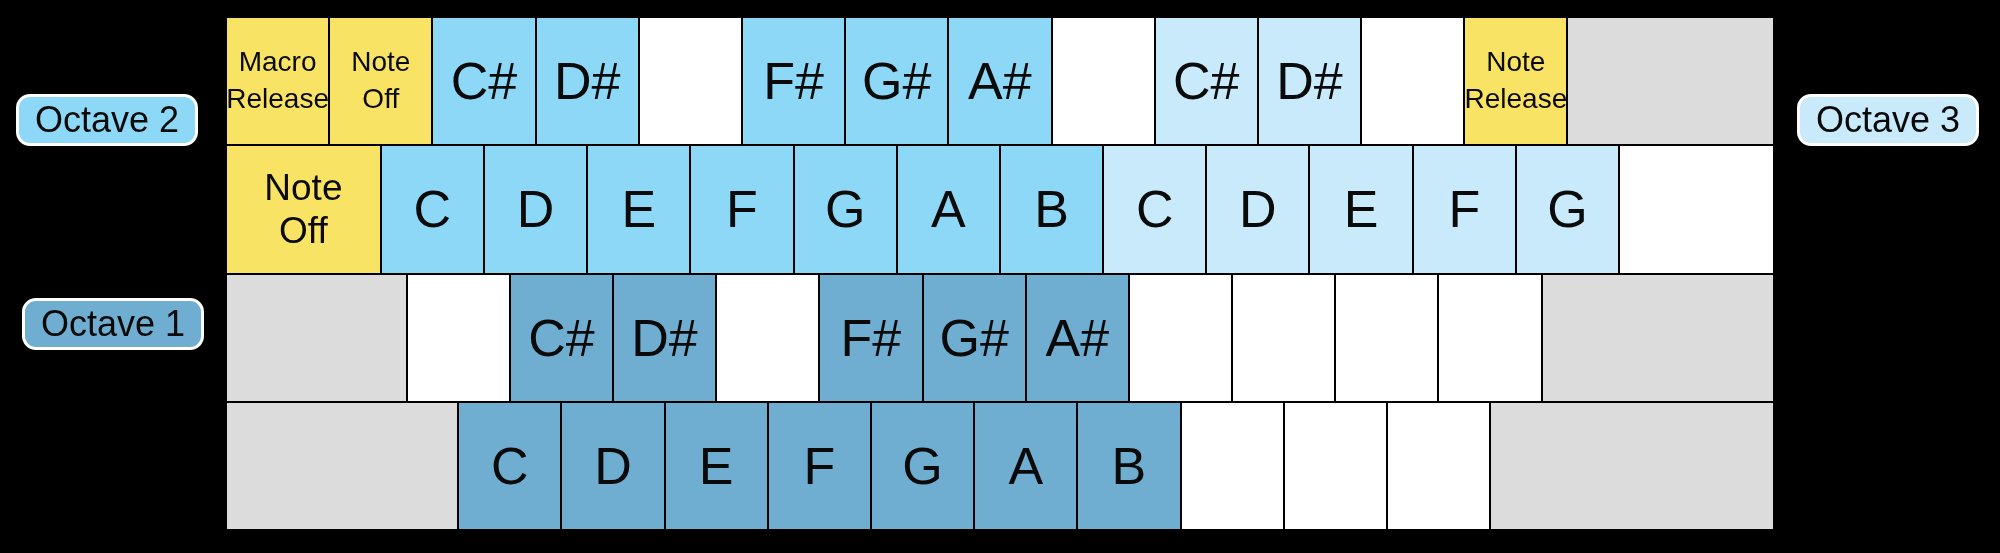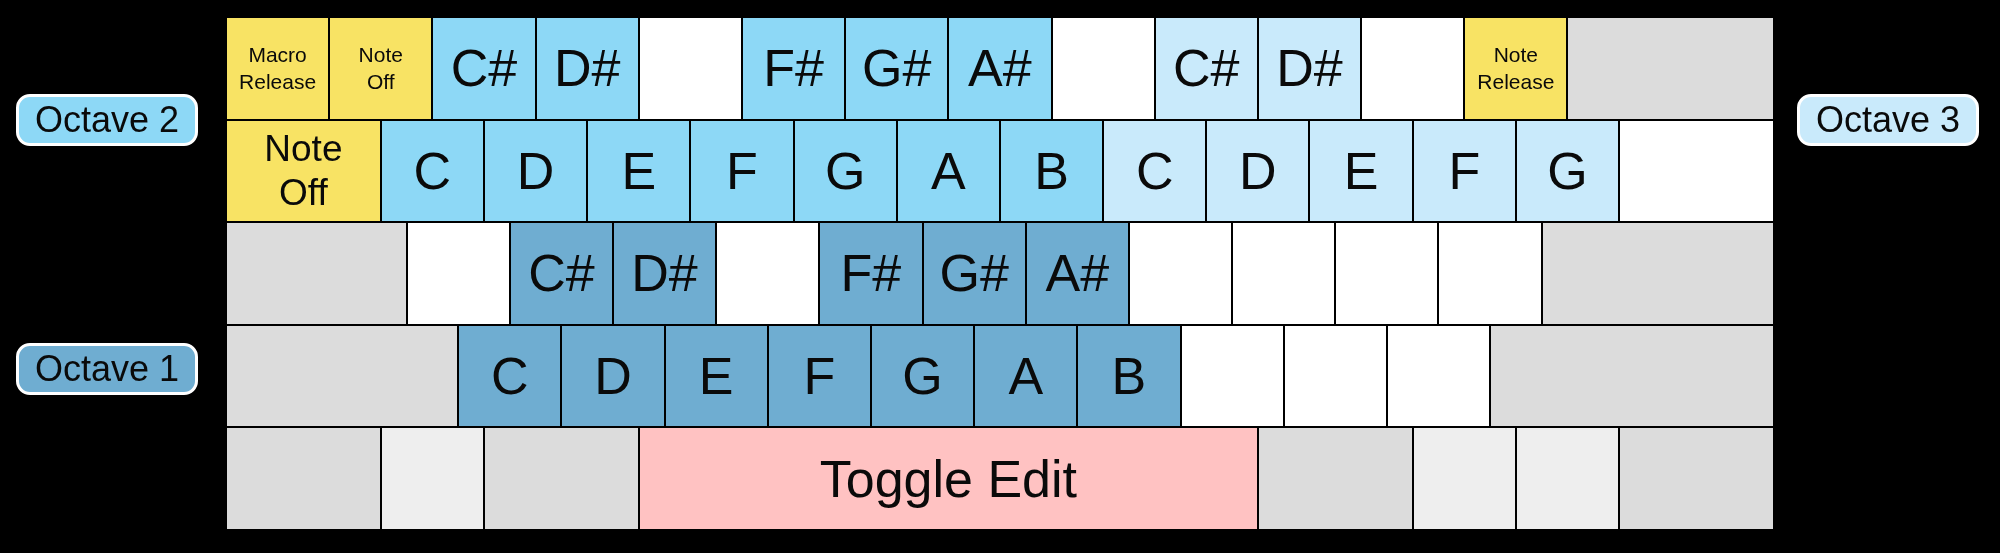--- a/index.html
+++ b/index.html
@@ -42,36 +42,36 @@
   .key.blank      { background: var(--c-blank); }
   .key.gray       { background: var(--c-gray); }
   .key.graylight  { background: var(--c-graylight); }
   .key.command    { background: var(--c-command); }
   .key.octave1    { background: var(--c-oct1); }
   .key.octave2    { background: var(--c-oct2); }
   .key.octave3    { background: var(--c-oct3); }
   .key.space      { background: var(--c-space); }
   .txt-large  { font-size: 52px; line-height: 1.0; }
   .txt-medium { font-size: 37px; line-height: 1.18; }
-  .txt-small  { font-size: 21px; line-height: 1.32; }
+  .txt-small  { font-size: 28px; line-height: 1.32; }
   .octave-label {
     position: absolute;
     width: 182px;
     height: 52px;
     box-sizing: border-box;
     border: 3.5px solid #ffffff;
     border-radius: 14px;
     display: flex;
     align-items: center;
     justify-content: center;
     font-size: 36px;
     color: #0a0a0a;
   }
   #octave2-label { left: 16px;   top: 94px;  }
-  #octave1-label { left: 16px;   top: 298px; margin-top: 45px; }
+  #octave1-label { left: 22px;   top: 298px; }
   #octave3-label { left: 1797px; top: 94px; text-align: center;  }
 </style>
 </head>
 <body style="background: rgb(0, 0, 0);">
 
 <div class="octave-label" id="octave2-label" style="background: rgb(141, 216, 246);">Octave 2</div>
 
 <div class="octave-label" id="octave1-label" style="background: rgb(111, 173, 209);">Octave 1</div>
 
 <div class="octave-label" id="octave3-label" style="background: rgb(201, 234, 251);">Octave 3</div>
@@ -135,23 +135,13 @@
       <div class="key octave1 txt-large" style="flex: 0 0 6.66667%;">E</div>
       <div class="key octave1 txt-large" style="flex: 0 0 6.66667%;">F</div>
       <div class="key octave1 txt-large" style="flex: 0 0 6.66667%;">G</div>
       <div class="key octave1 txt-large" style="flex: 0 0 6.66667%;">A</div>
       <div class="key octave1 txt-large" style="flex: 0 0 6.66667%;">B</div>
       <div class="key blank txt-large" style="flex: 0 0 6.66667%;"></div>
       <div class="key blank txt-large" style="flex: 0 0 6.66667%;"></div>
       <div class="key blank txt-large" style="flex: 0 0 6.66667%;"></div>
       <div class="key gray txt-large" style="flex: 0 0 18.3333%;"></div>
     </div>
-    <div class="kb-row">
-      <div class="key gray txt-large" style="flex: 0 0 10%;"></div>
-      <div class="key graylight txt-large" style="flex: 0 0 6.66667%;"></div>
-      <div class="key gray txt-large" style="flex: 0 0 10%;"></div>
-      <div class="key space txt-large" style="flex: 0 0 40%;">Toggle Edit</div>
-      <div class="key gray txt-large" style="flex: 0 0 10%;"></div>
-      <div class="key graylight txt-large" style="flex: 0 0 6.66667%;"></div>
-      <div class="key graylight txt-large" style="flex: 0 0 6.66667%;"></div>
-      <div class="key gray txt-large" style="flex: 0 0 10%;"></div>
-    </div>
   </div>
 
 </body></html>

